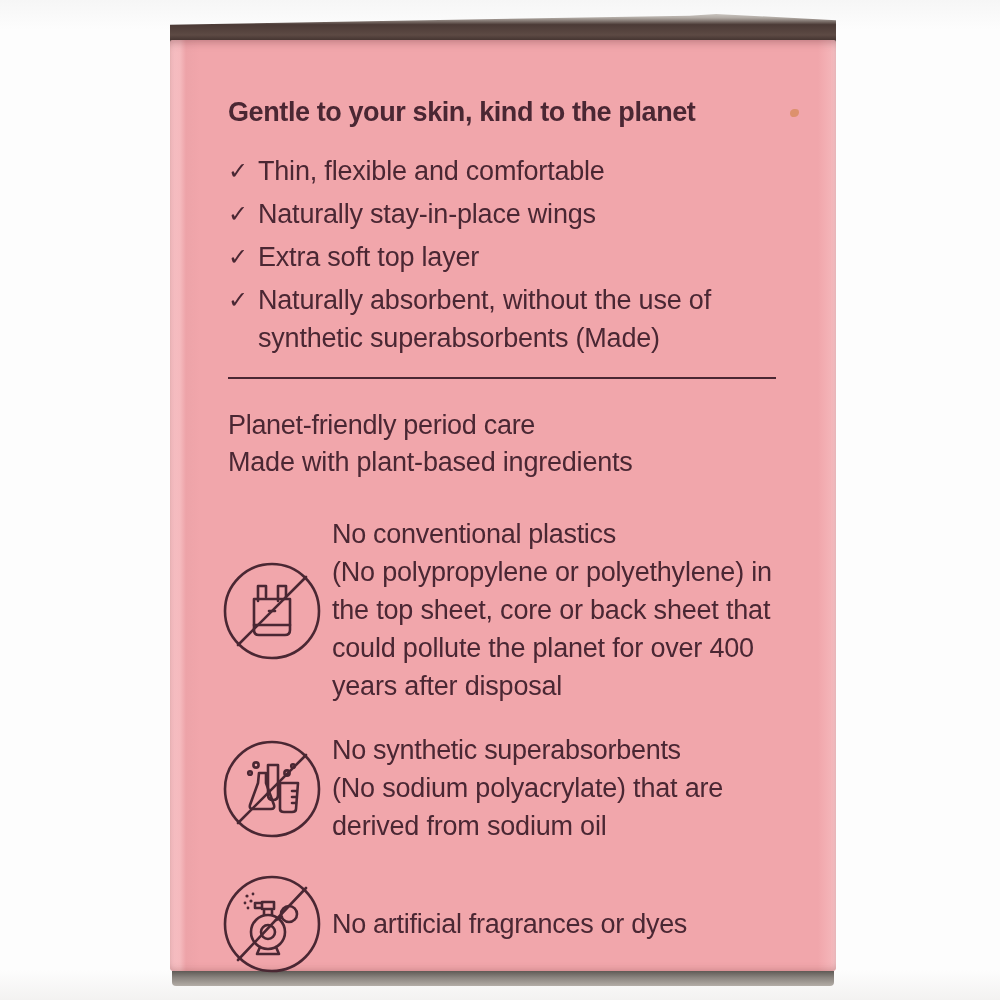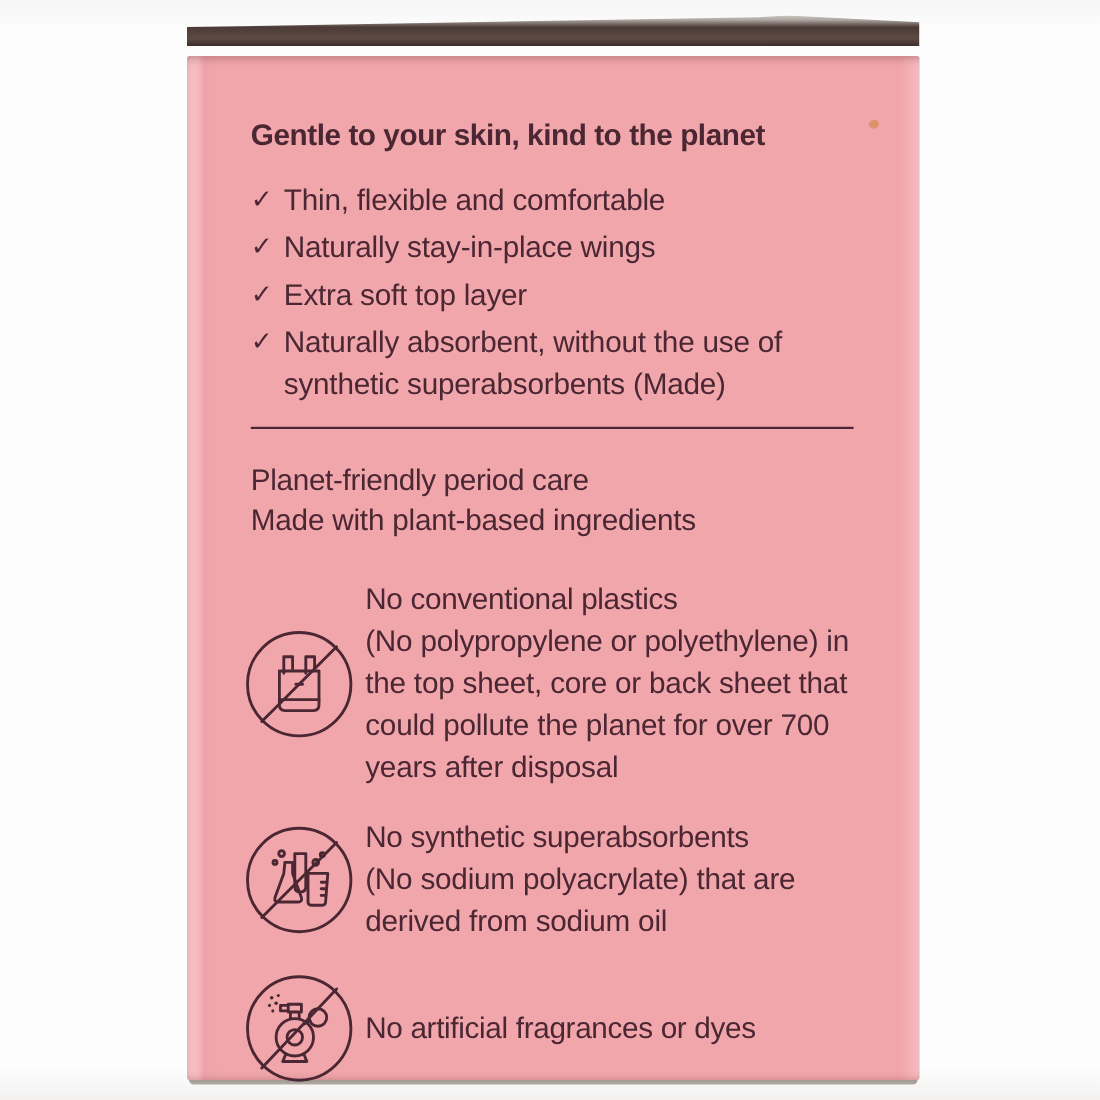--- a/index.html
+++ b/index.html
@@ -39,21 +39,21 @@
     left: 2px;
     bottom: 0;
     width: calc(100% - 4px);
     height: 15px;
     border-radius: 0 0 4px 4px;
     background: linear-gradient(180deg, #5f5a56 0%, #8b8580 45%, #b3ada6 100%);
   }
   .panel {
     position: absolute;
     left: 0;
-    top: 37px;
+    top: 26px;
     width: 100%;
     height: 931px;
     border-radius: 2px 2px 3px 3px;
     background:
       linear-gradient(90deg,
         #f6bfc3 0px, #f5babe 10px, #eda3a8 16px,
         #f1a6ab 30px, #f1a6ab calc(100% - 18px),
         #f4b3b7 calc(100% - 6px), #f7c6c9 100%),
       #f1a6ab;
     box-shadow: inset 0 6px 8px -4px rgba(90,40,45,0.35), inset 0 -5px 7px -4px rgba(120,60,60,0.30);
@@ -200,21 +200,21 @@
               <path class="icon-stroke" d="M58 42 V27 h8 v11"></path>
               <path class="icon-stroke" d="M34 40 H70 V71 q0 5 -5 5 H39 q-5 0 -5 -5 Z"></path>
               <path class="icon-stroke" d="M34 66 H70"></path>
               <path class="icon-stroke" d="M49 52 h6"></path>
 
               <path class="icon-stroke" d="M18 86 L86 18"></path>
             </svg>
           </div>
           <div class="section-text">
             <h3 class="section-title">No conventional plastics</h3>
-            <p class="section-body">(No polypropylene or polyethylene) in the top sheet, core or back sheet that could pollute the planet for over 700 years after disposal</p>
+            <p class="section-body">(No polypropylene or polyethylene) in the top sheet, core or back sheet that could pollute the planet for over 400 years after disposal</p>
           </div>
         </div>
 
         <div class="section">
           <div class="section-icon">
             <svg viewBox="0 0 104 104">
               <circle class="icon-stroke" cx="52" cy="52" r="47"></circle>
 
               <path class="icon-stroke" d="M48 28 h10 v30 q0 5 -5 5 t-5 -5 Z"></path>
 

